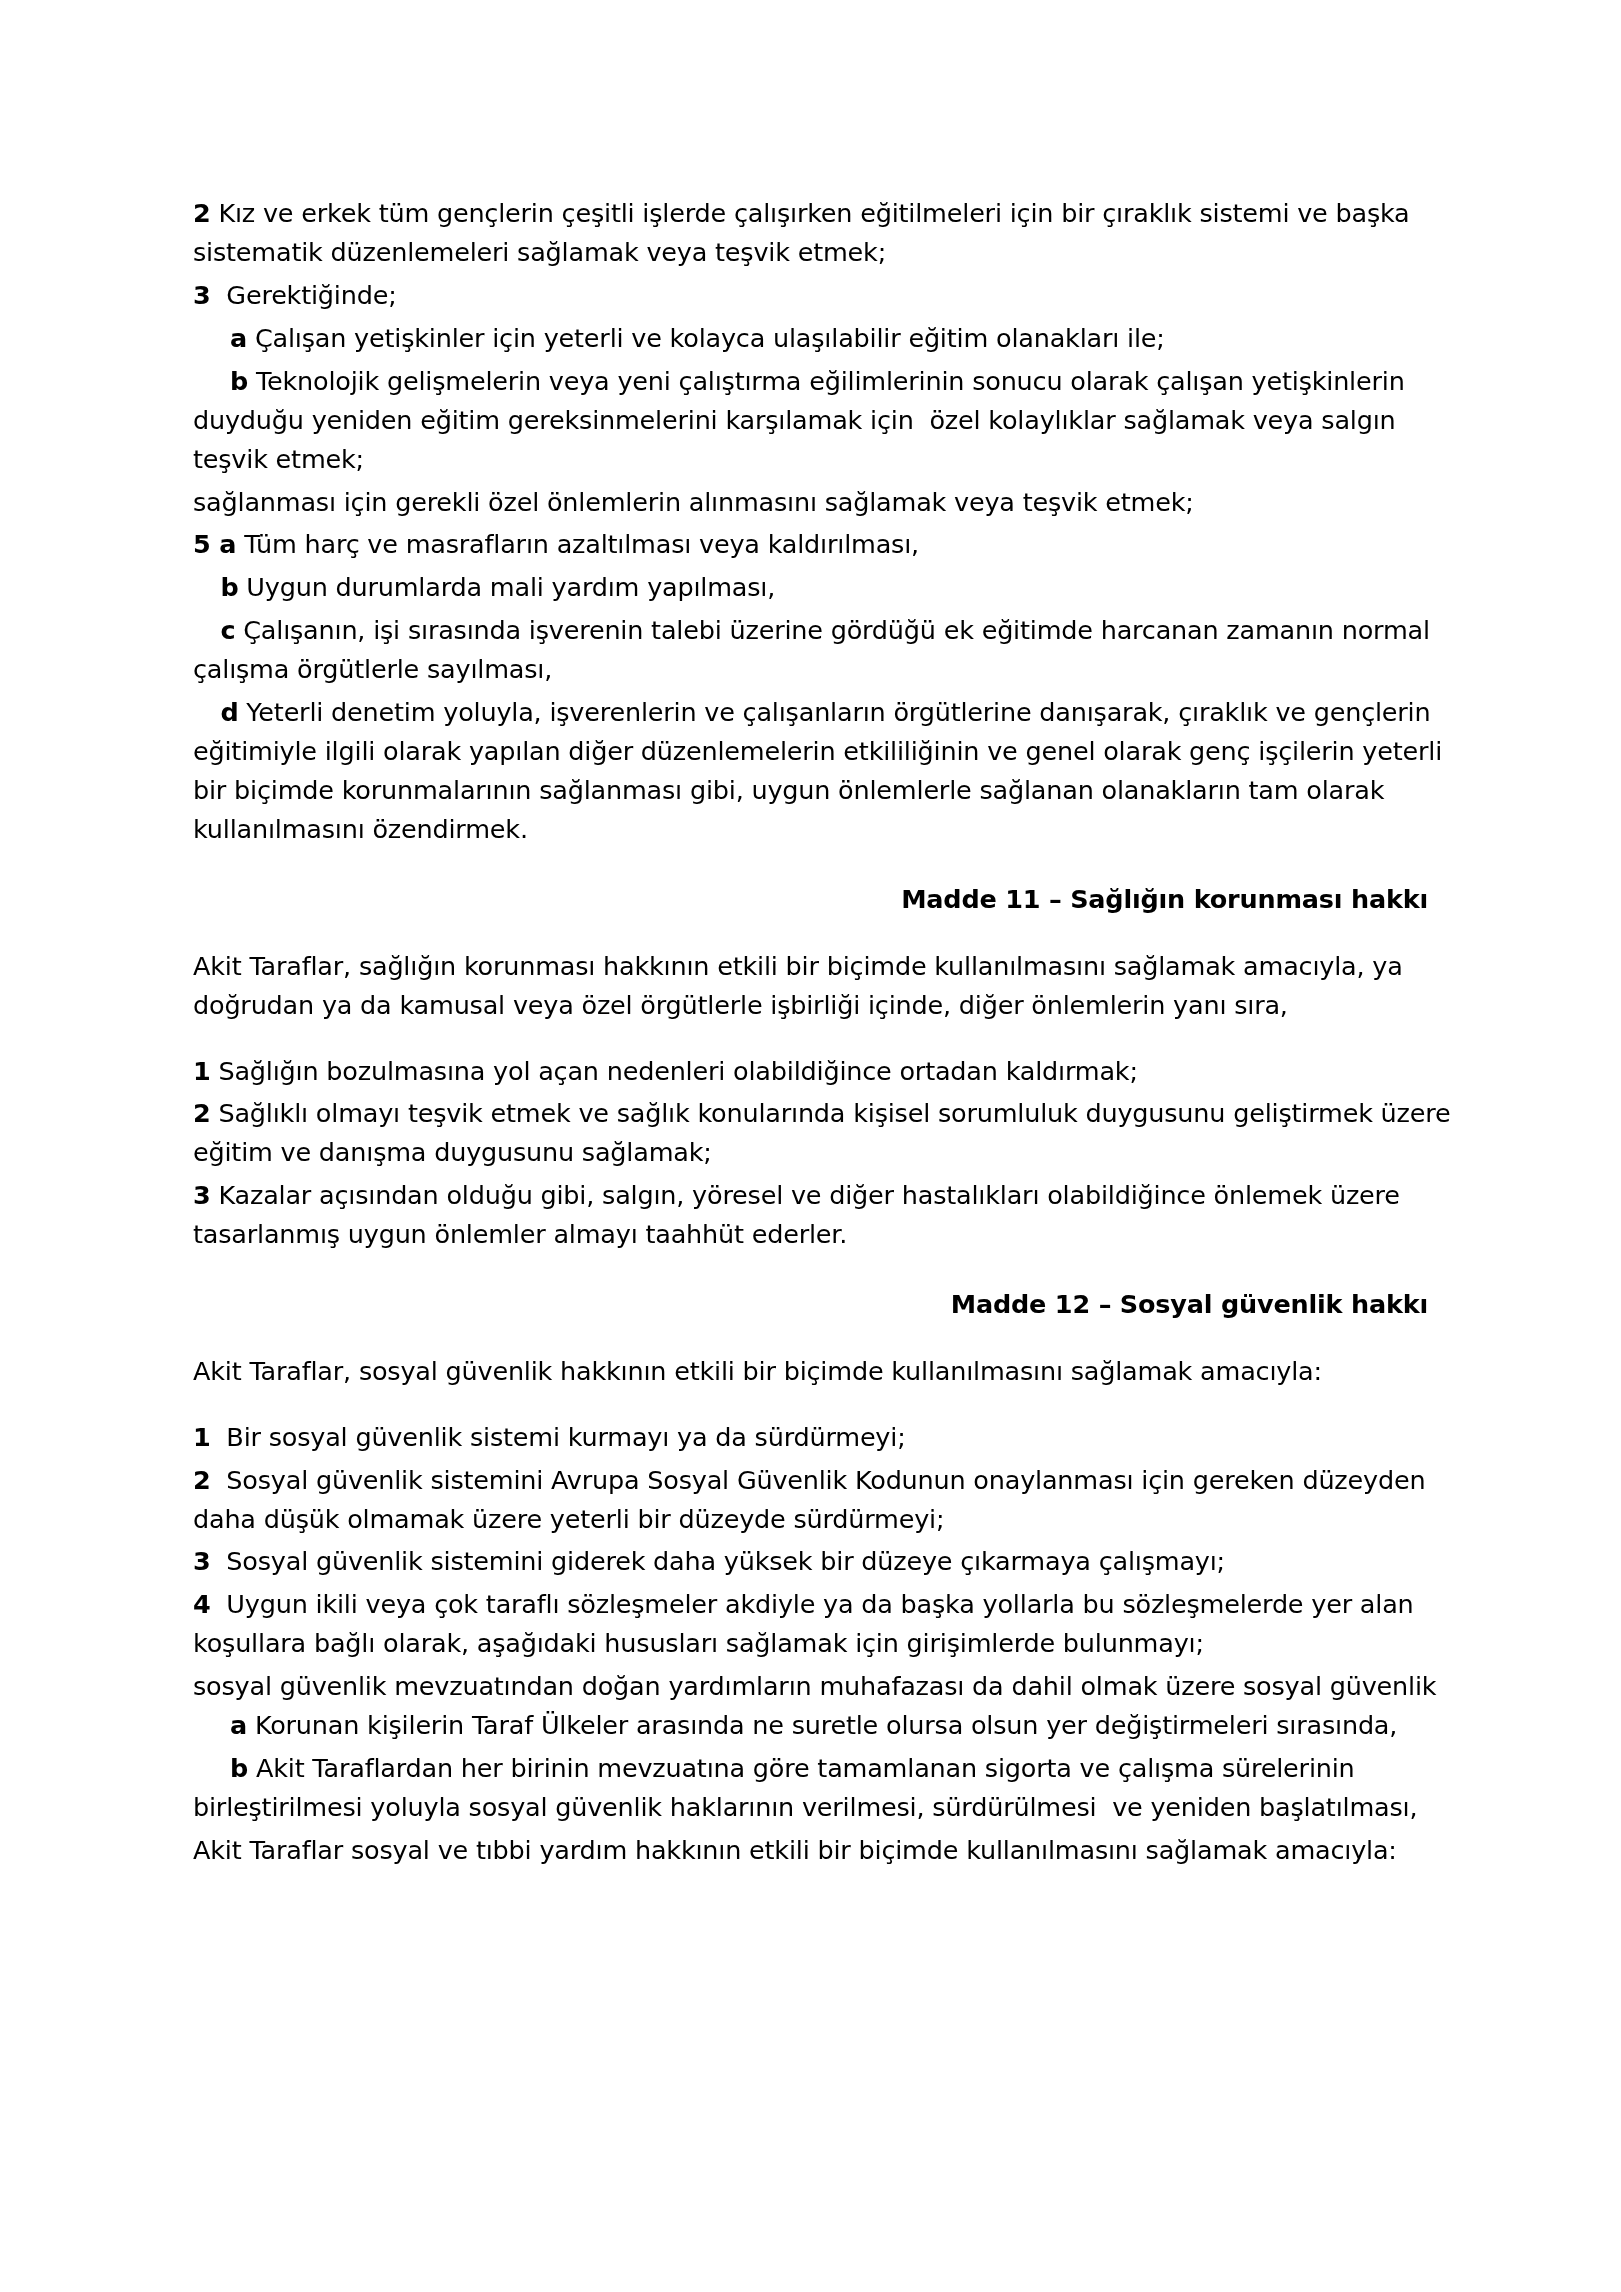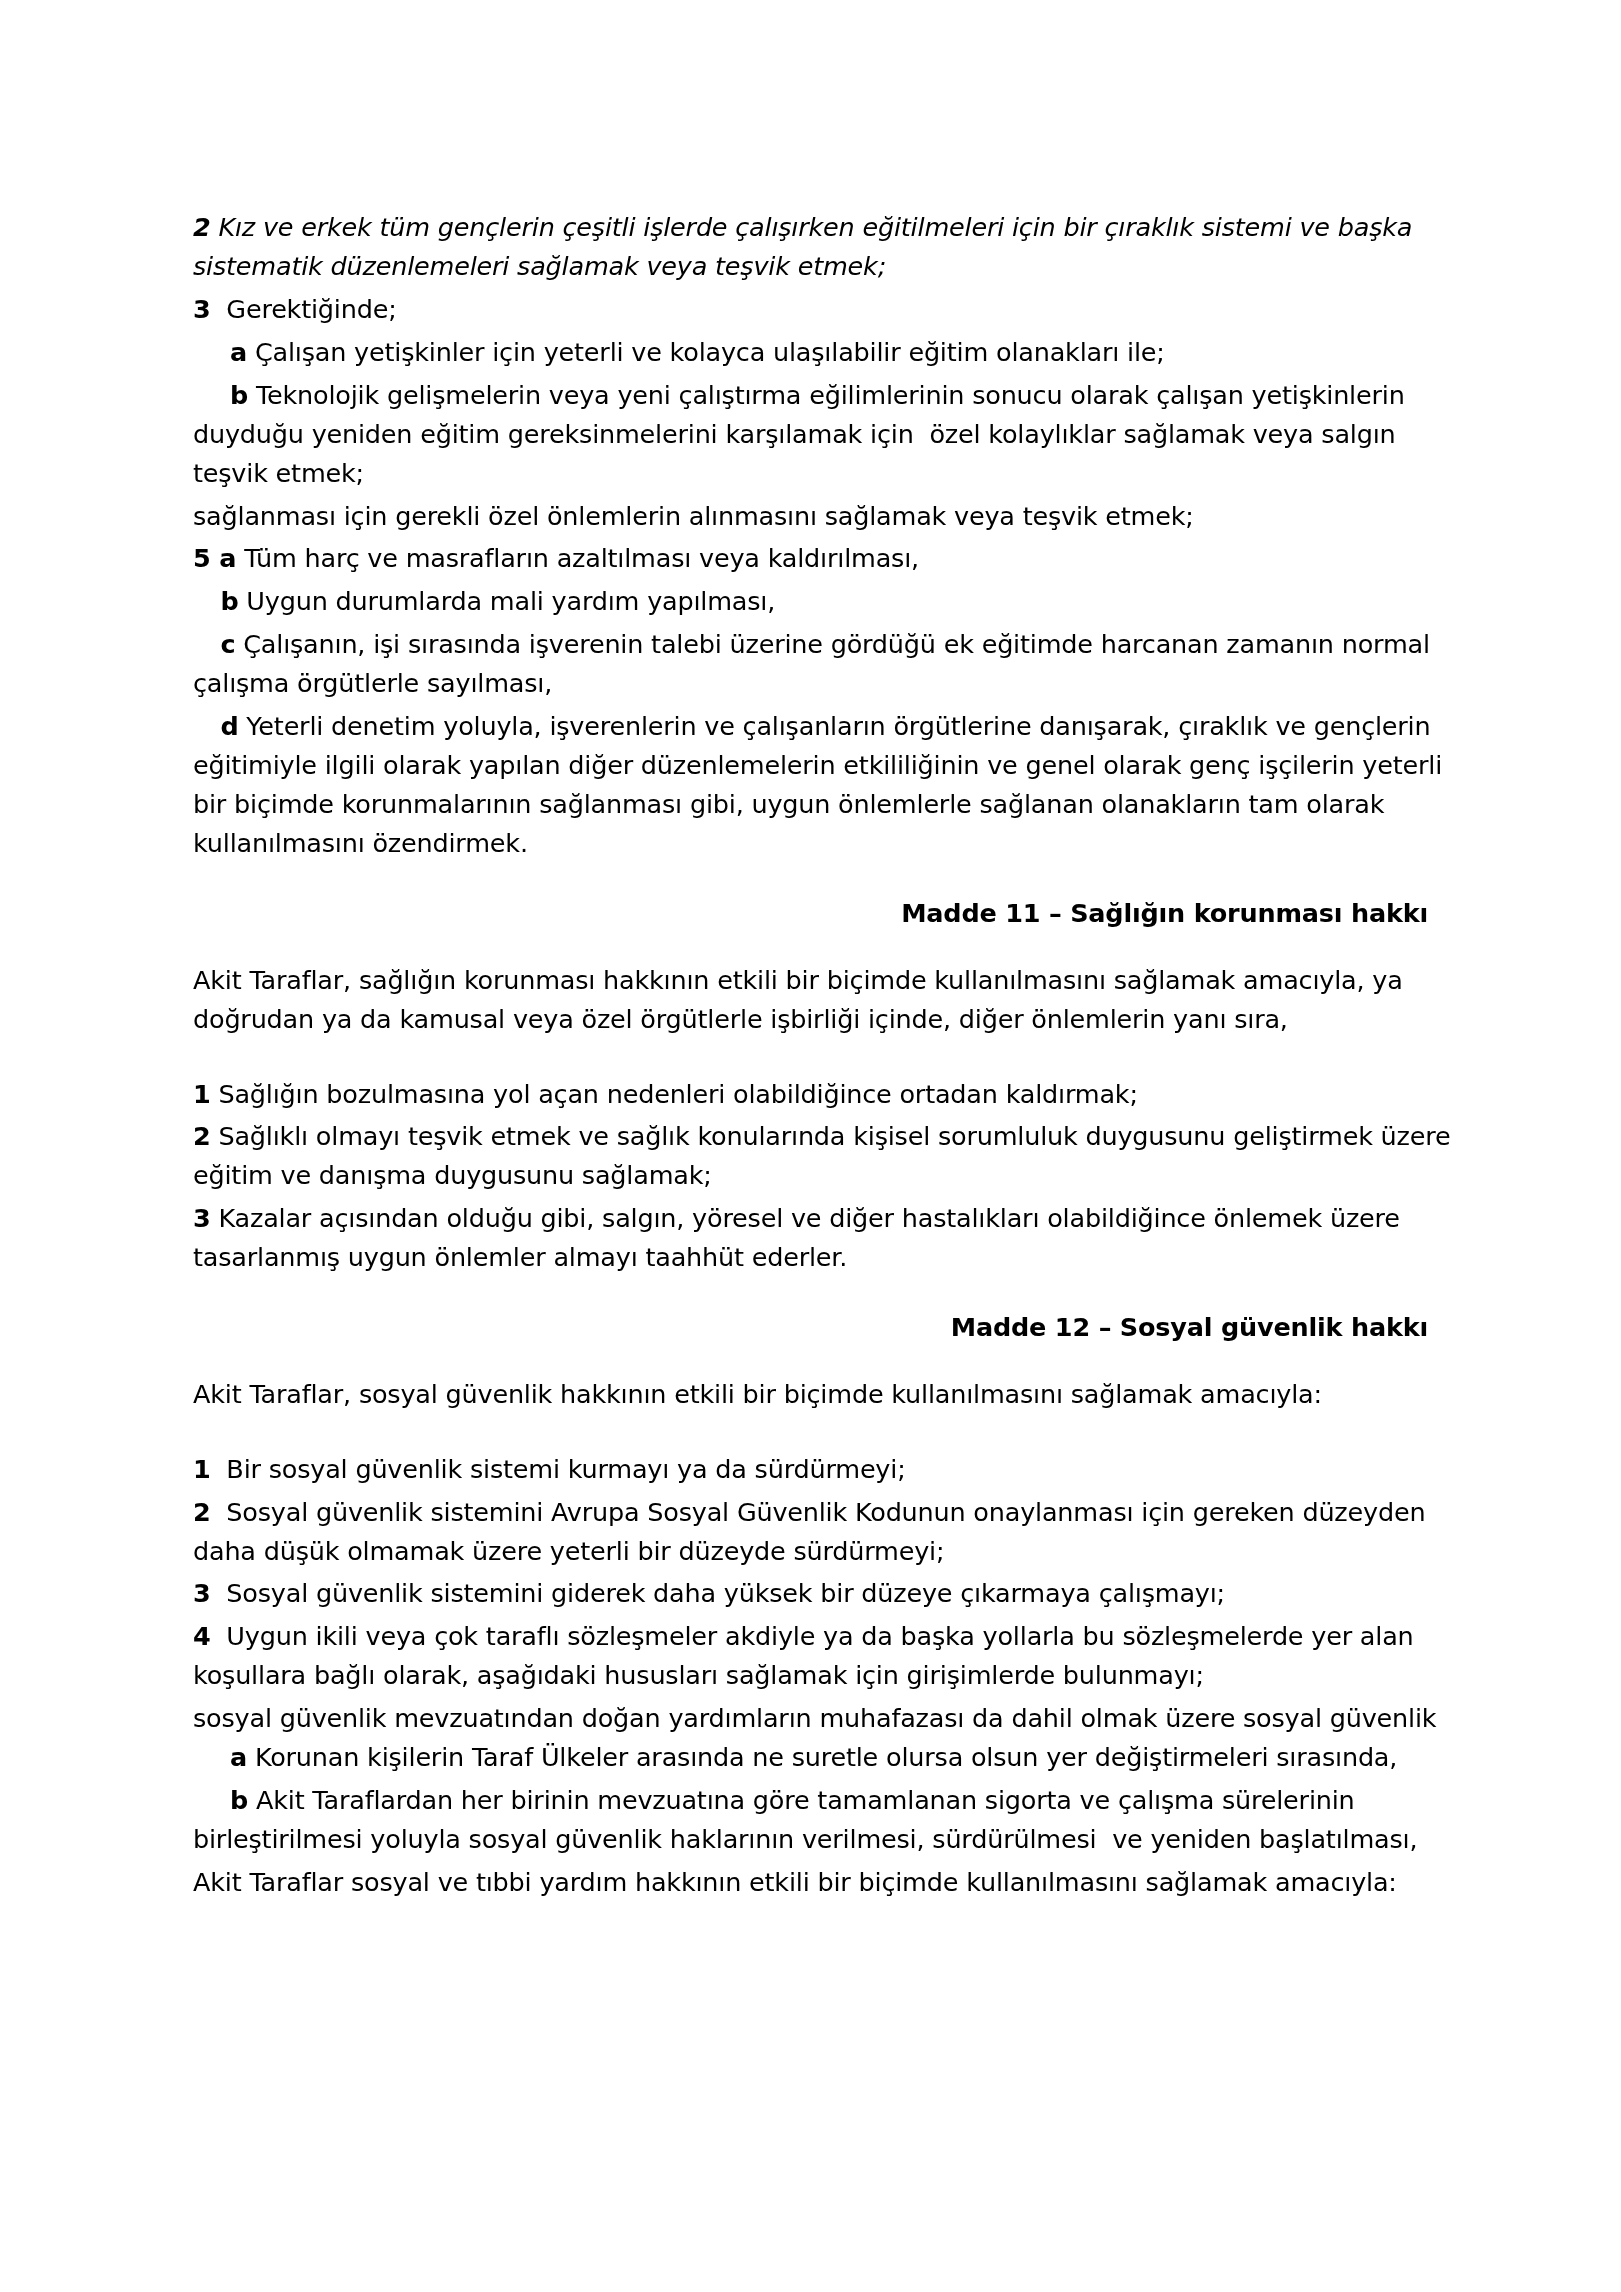--- a/index.html
+++ b/index.html
@@ -19,25 +19,24 @@
     box-sizing: border-box;
     width: 1621px;
     height: 2293px;
     padding: 194px 193px 0 193px;
     background: #ffffff;
   }
   .blk {
     margin: 3.9px 0 0 0;
   }
   .page .blk:first-child {
-    margin-top: 14px;
-    font-style: italic;
+    margin-top: 0;
   }
   .blk.gap {
-    margin-top: 36px;
+    margin-top: 27px;
   }
   .blk.heading {
     margin: 31px 0 27.4px 0;
     font-weight: bold;
     text-align: right;
   }
   .line {
     line-height: 39px;
     white-space: pre;   
     letter-spacing: -0.2px;

